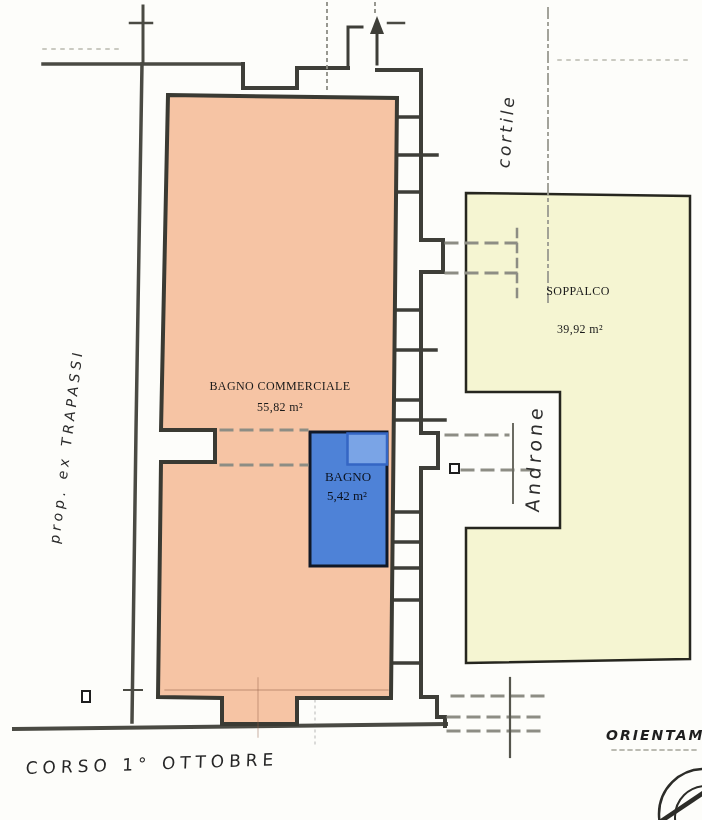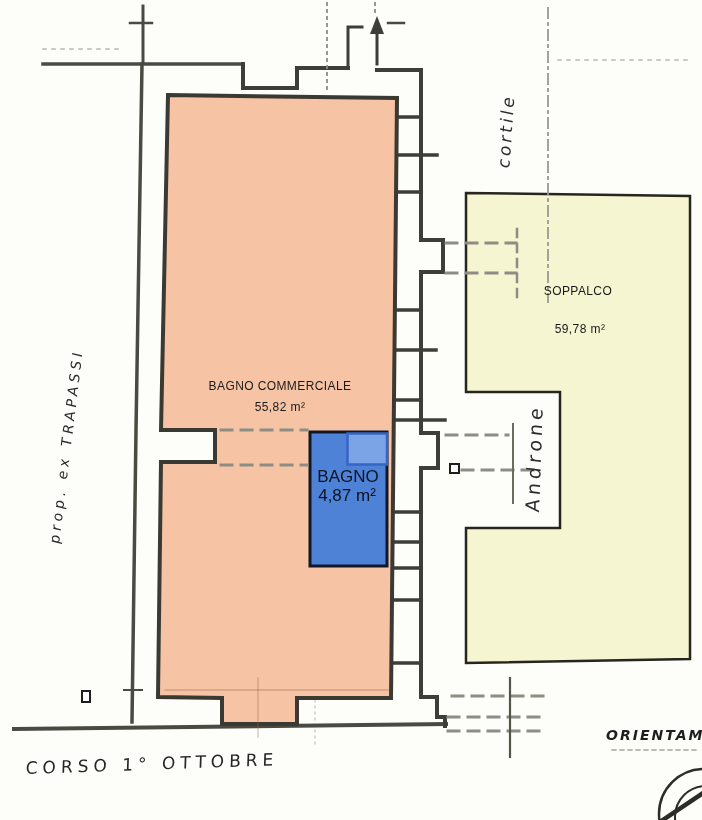--- a/index.html
+++ b/index.html
@@ -5,24 +5,24 @@
   html,body{margin:0;padding:0;background:#ffffff;}
   .page{
     position:relative;width:702px;height:820px;overflow:hidden;
     background:#fdfdfa;
     font-family:"Liberation Sans",sans-serif;
   }
   .plan-svg{position:absolute;left:0;top:0;}
   .lbl{
     position:absolute;white-space:nowrap;color:#1a1a1a;
     transform:translate(-50%,-50%);
-    font-family:Liberation Sans, sans-serif;
+    font-family:Liberation Serif, serif;
   }
   .lbl.room{font-size:12px;letter-spacing:.4px;}
-  .lbl.bagno-t{font-size:17px;color:#0c1320;}
+  .lbl.bagno-t{font-size:13px;color:#0c1320;}
   .hand{
     position:absolute;white-space:nowrap;color:#2d2d2d;
     font-family:"DejaVu Sans",sans-serif;
   }
   .hand.cortile{
     left:506px;top:131px;font-size:17px;letter-spacing:3px;
     transform:translate(-50%,-50%) rotate(-86deg) skewX(-8deg);
   }
   .hand.androne{
     left:534px;top:458px;font-size:19px;letter-spacing:4px;
@@ -124,24 +124,24 @@
       <circle cx="704" cy="814" r="45" stroke-width="2.5"></circle>
       <circle cx="706" cy="817" r="31" stroke-width="2"></circle>
       <line x1="648" y1="830" x2="706" y2="791" stroke-width="4.5"></line>
     </g>
   </svg>
 
   <div class="lbl room" style="left:280px;top:386px;">BAGNO COMMERCIALE</div>
   <div class="lbl room" style="left:280px;top:407px;">55,82 m²</div>
 
   <div class="lbl bagno-t" style="left:348px;top:477px;">BAGNO</div>
-  <div class="lbl bagno-t" style="left:347px;top:496px;">4,87 m²</div>
+  <div class="lbl bagno-t" style="left:347px;top:496px;">5,42 m²</div>
 
   <div class="lbl room" style="left:578px;top:291px;">SOPPALCO</div>
-  <div class="lbl room" style="left:580px;top:329px;">59,78 m²</div>
+  <div class="lbl room" style="left:580px;top:329px;">39,92 m²</div>
 
   <div class="hand cortile">cortile</div>
   <div class="hand androne">Androne</div>
   <div class="hand property">prop. ex TRAPASSI</div>
   <div class="hand street">CORSO 1° OTTOBRE</div>
   <div class="hand orientation">ORIENTAME</div>
 
 </div>
 
 </body></html>

